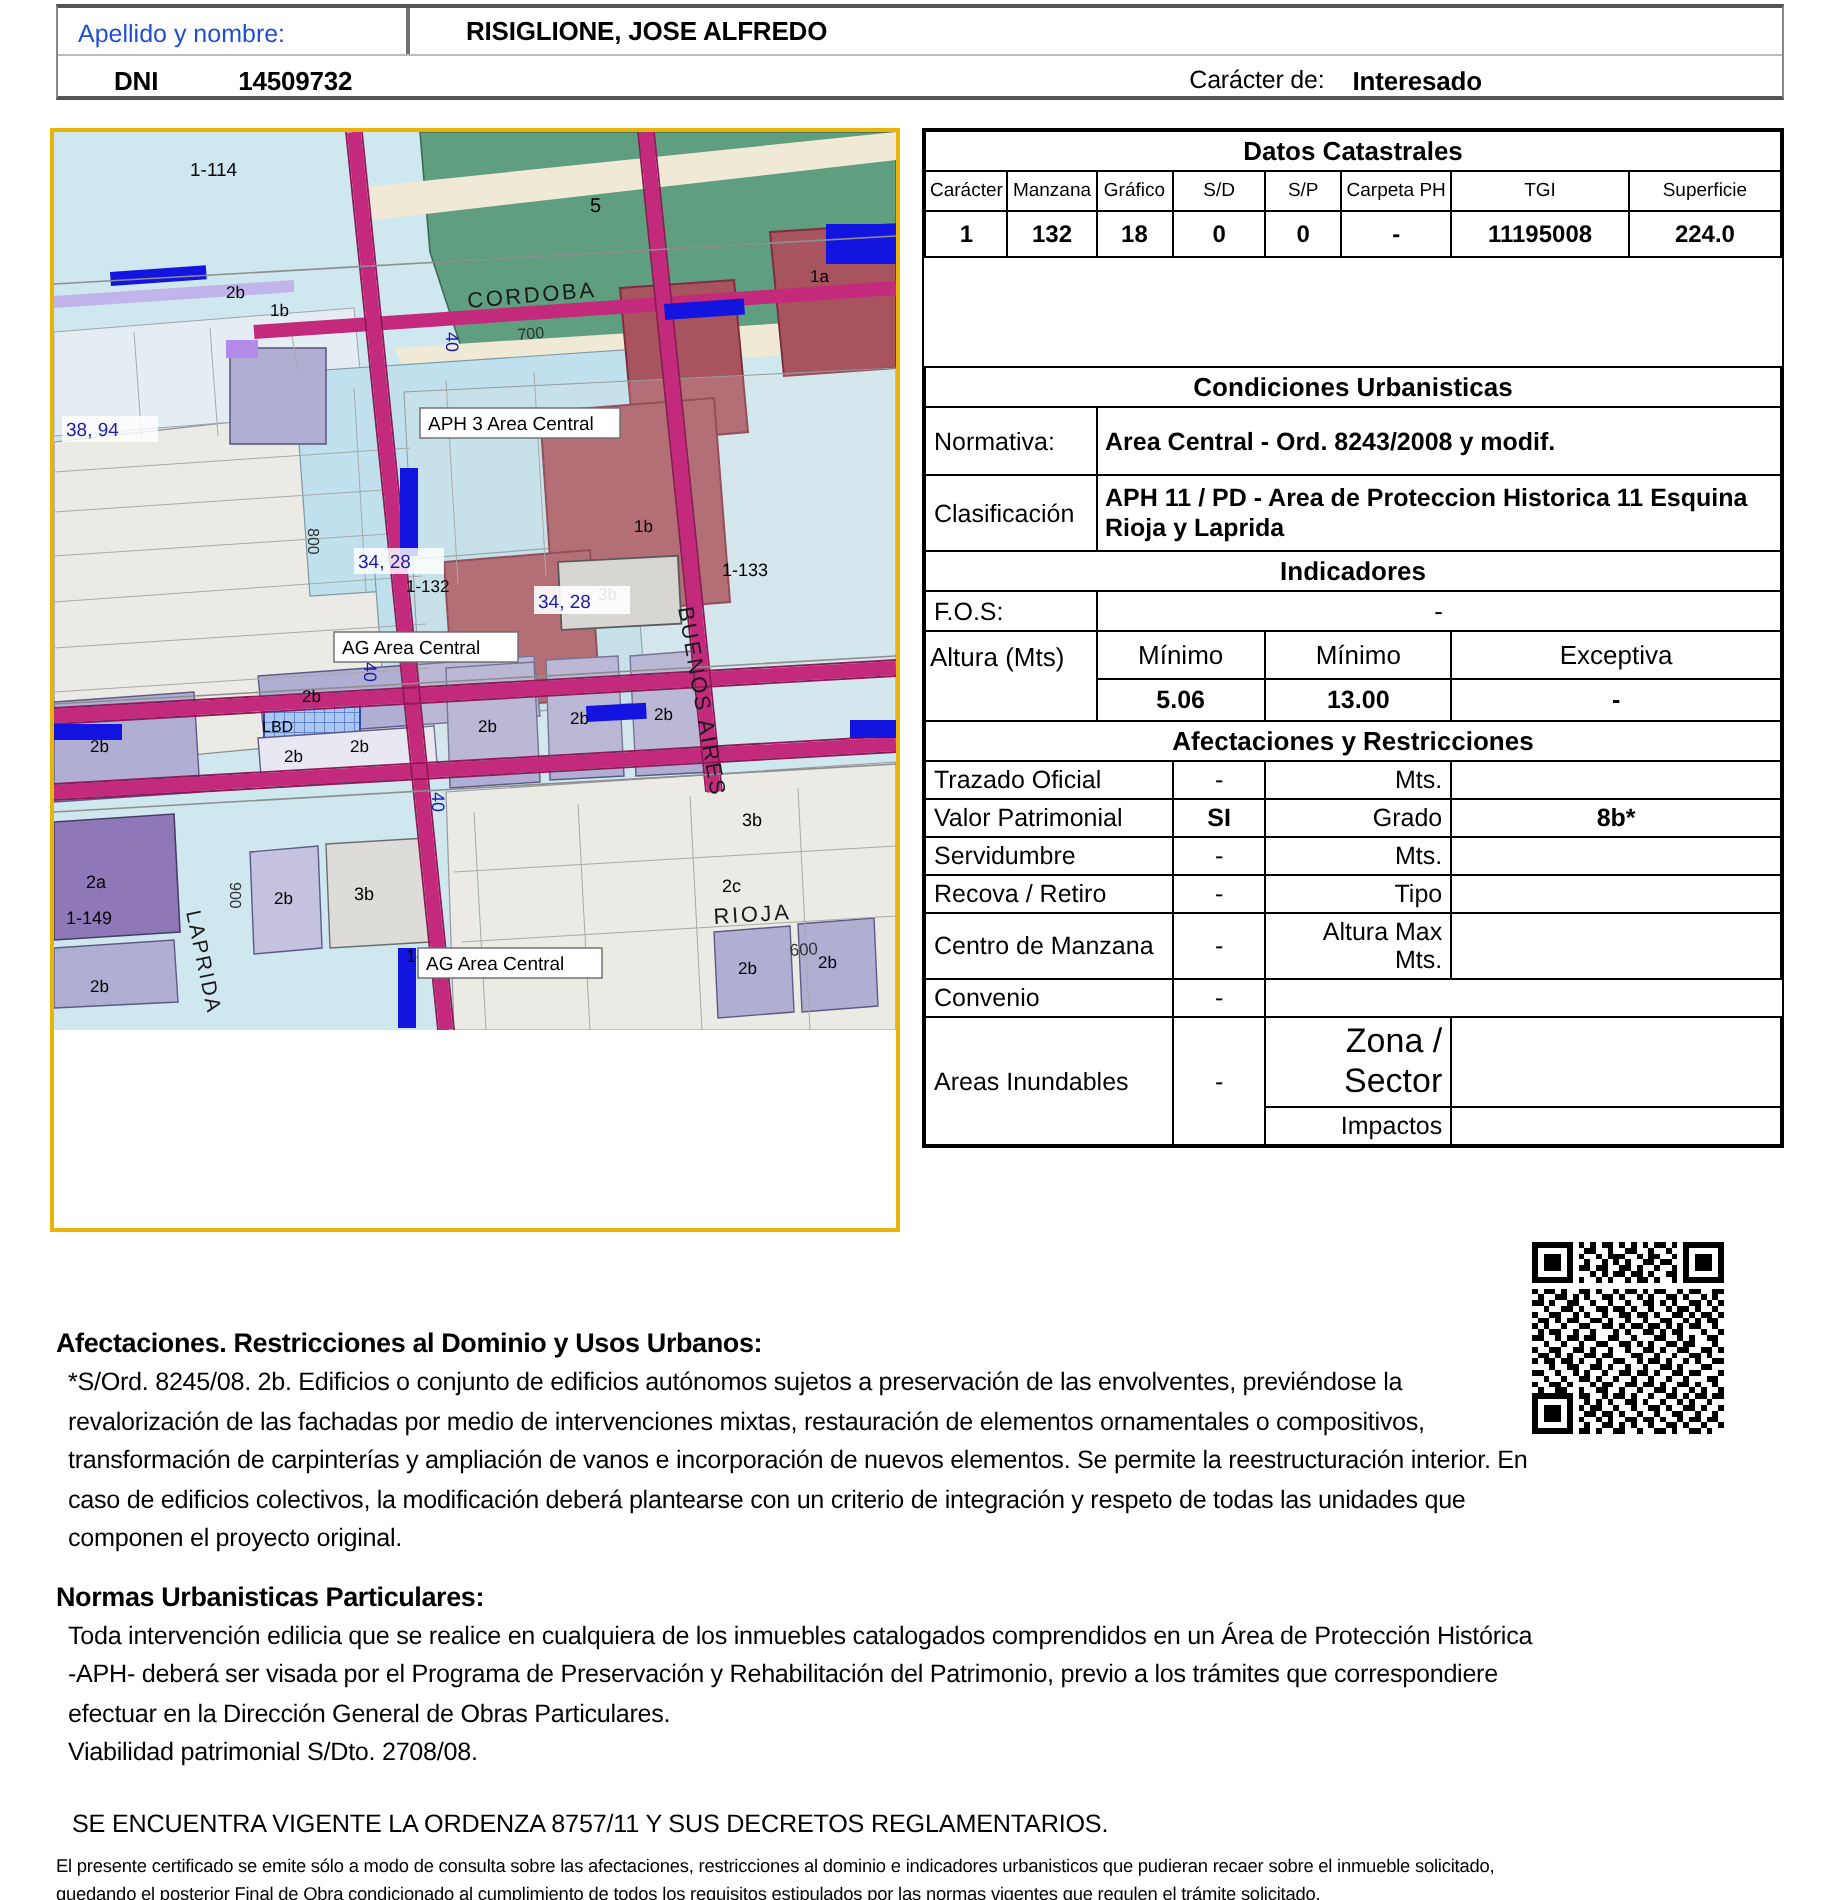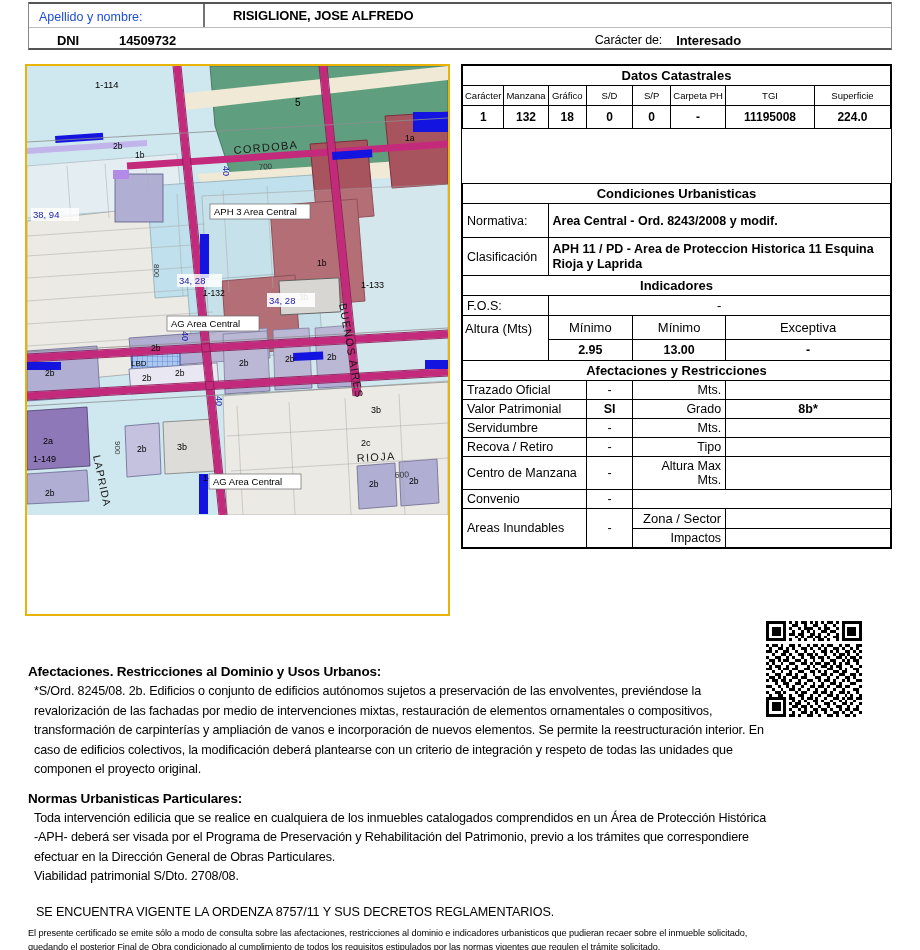--- a/index.html
+++ b/index.html
@@ -310,21 +310,21 @@
         <td class="lbl" colspan="2">F.O.S:</td>
         <td class="ctr" colspan="6" style="font-size:13px">-</td>
       </tr>
       <tr class="h-row">
         <td class="small-lbl nb-r" rowspan="2" colspan="2" style="text-align:left;vertical-align:top;padding-top:5px">Altura (Mts)</td>
         <td colspan="2">Mínimo</td>
         <td colspan="2">Mínimo</td>
         <td colspan="2">Exceptiva</td>
       </tr>
       <tr class="h-val">
-        <td colspan="2">2.95</td>
+        <td colspan="2">5.06</td>
         <td colspan="2">13.00</td>
         <td colspan="2">-</td>
       </tr>
 
       <tr>
         <td class="bandhead" colspan="8">Afectaciones y Restricciones</td>
       </tr>
 
       <tr>
         <td class="lbl" colspan="3" style="width:33%">Trazado Oficial</td>
@@ -358,21 +358,21 @@
       </tr>
       <tr>
         <td class="lbl" colspan="3">Convenio</td>
         <td class="ctr" style="font-size:12.5px">-</td>
         <td colspan="4" style="border-right:none"></td>
       </tr>
 
       <tr>
         <td class="lbl" colspan="3" rowspan="2" style="vertical-align:middle">Areas Inundables</td>
         <td class="ctr" rowspan="2" style="font-size:12.5px;vertical-align:middle">-</td>
-        <td class="rgt" colspan="2" style="font-size:13px">Zona / Sector</td>
+        <td class="rgt" colspan="2" style="font-size:17px">Zona / Sector</td>
         <td class="ctr" colspan="2"></td>
       </tr>
       <tr>
         <td class="rgt" colspan="2" style="font-size:12.5px">Impactos</td>
         <td class="ctr" colspan="2"></td>
       </tr>
     </tbody>
       </table>
   </div>
 

